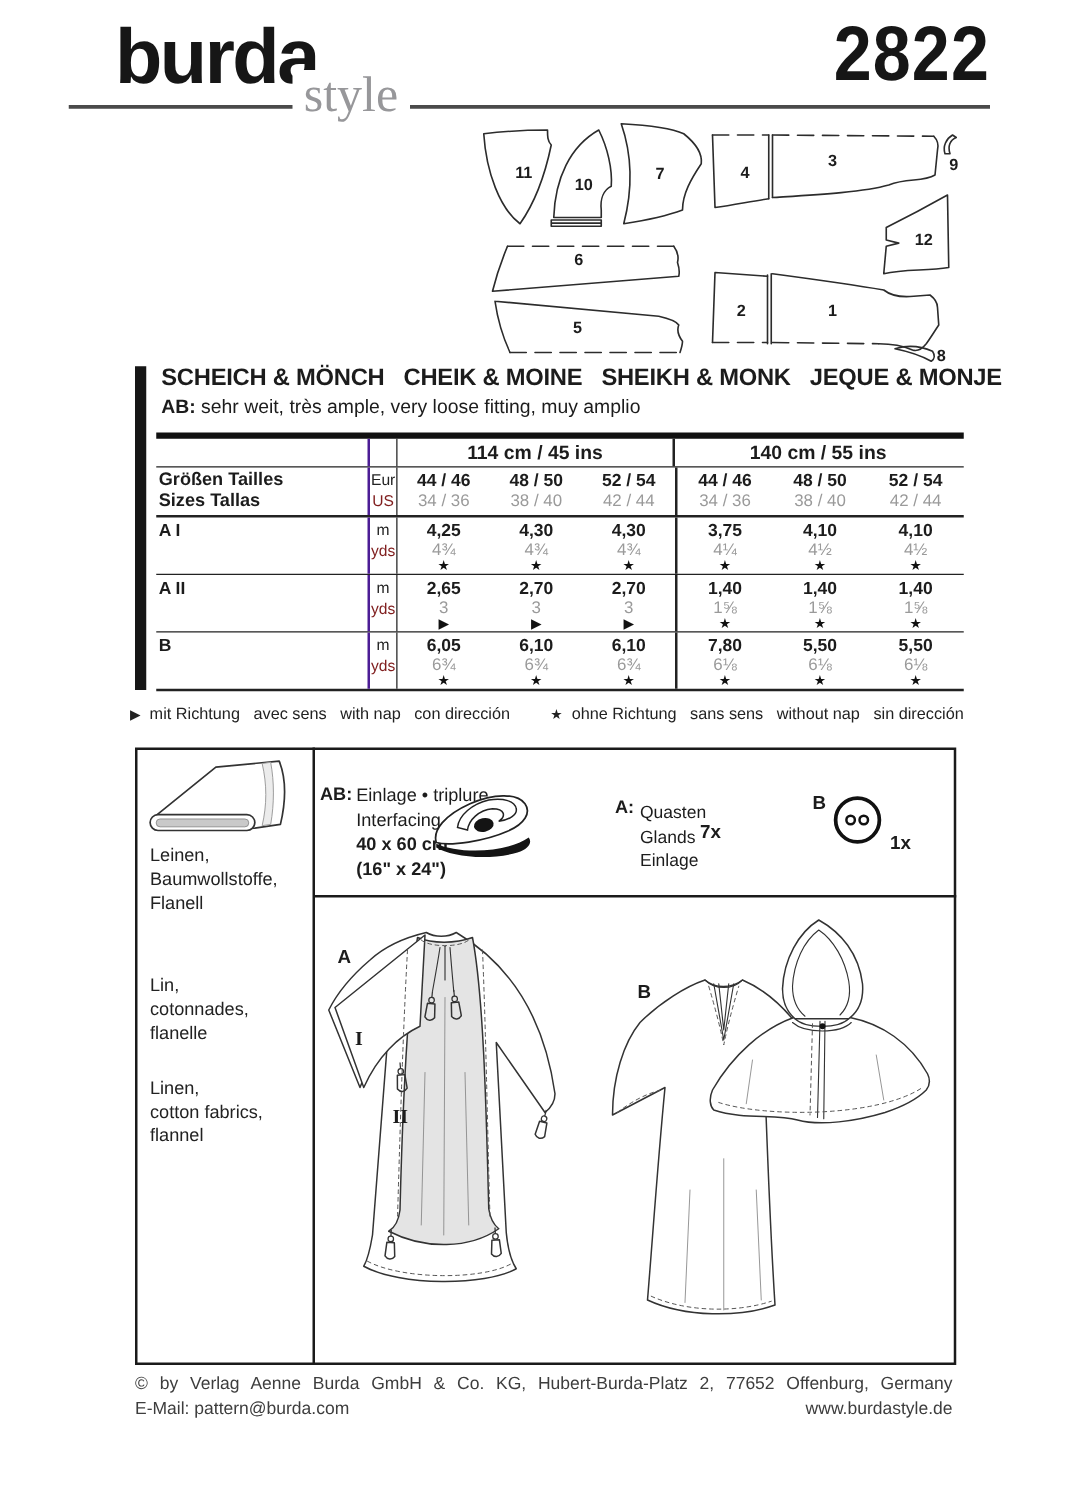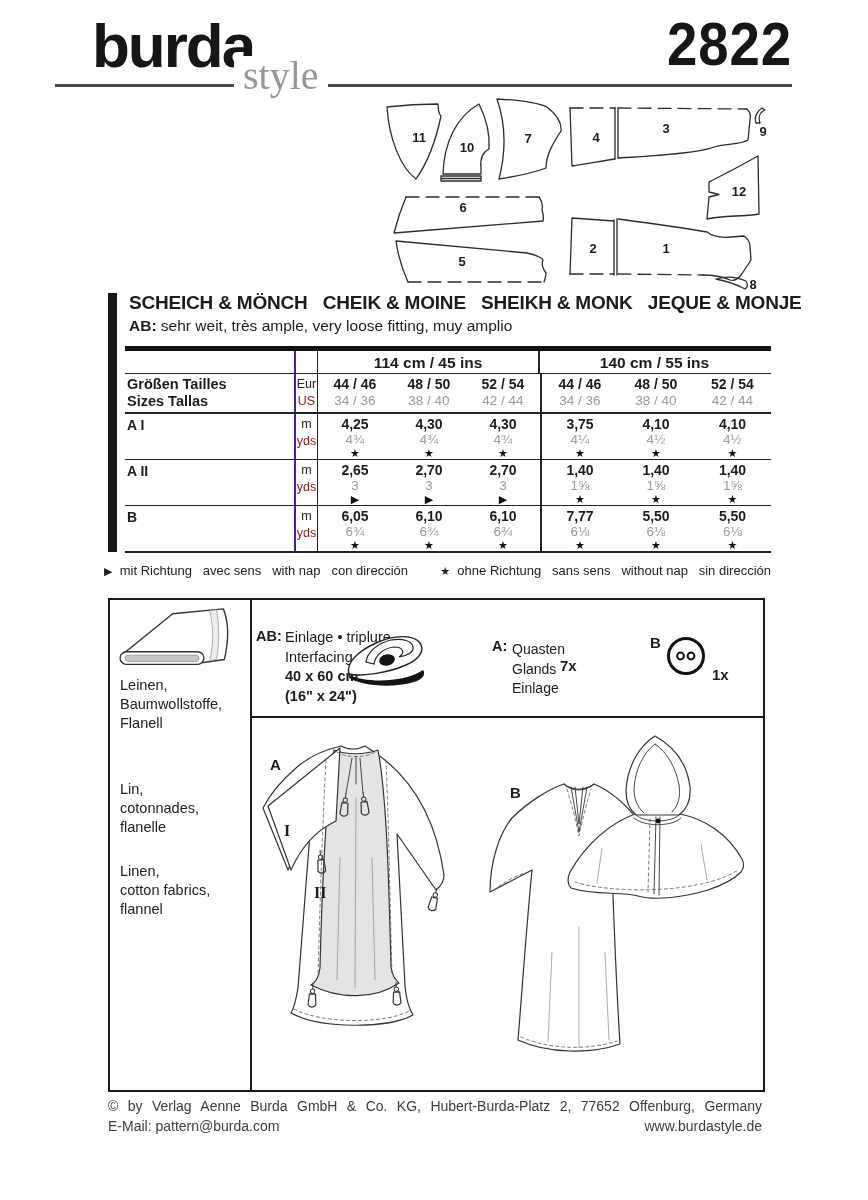--- a/index.html
+++ b/index.html
@@ -290,21 +290,21 @@
         <div class="lm">6,10</div>
         <div class="lyd">6¾</div>
         <div class="lsym">★</div>
       </div>
     <div class="cs cs3">
         <div class="lm">6,10</div>
         <div class="lyd">6¾</div>
         <div class="lsym">★</div>
       </div>
     <div class="cs cs4">
-        <div class="lm">7,77</div>
+        <div class="lm">7,80</div>
         <div class="lyd">6⅛</div>
         <div class="lsym">★</div>
       </div>
     <div class="cs cs5">
         <div class="lm">5,50</div>
         <div class="lyd">6⅛</div>
         <div class="lsym">★</div>
       </div>
     <div class="cs cs6">
         <div class="lm">5,50</div>

